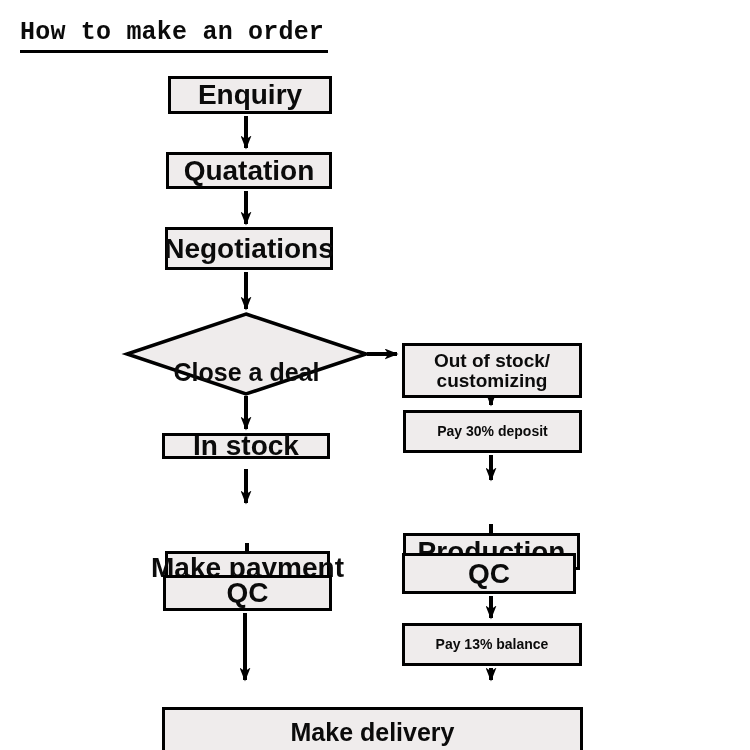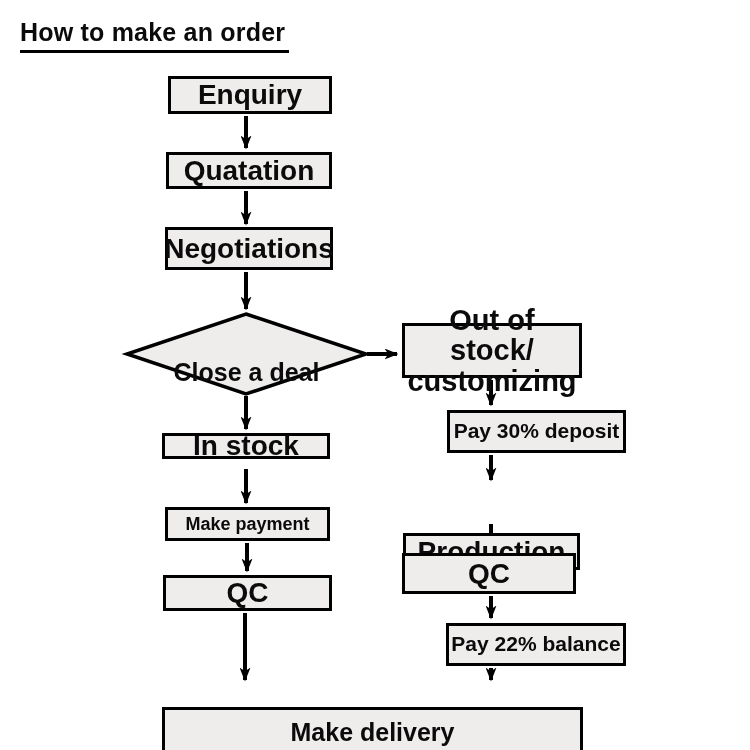--- a/index.html
+++ b/index.html
@@ -17,34 +17,35 @@
     color:var(--text);
     overflow:hidden;
   }
   #page-title{
     position:absolute;left:20px;top:18px;
     font-size:25px;font-weight:bold;
     border-bottom:3px solid var(--line);
     padding:0 4px 3px 0;
     letter-spacing:0.2px;
     white-space:nowrap;
+    font-family:Liberation Mono, monospace;
   }
   svg.layer{position:absolute;left:0;top:0;width:750px;height:750px;}
   .node{
     position:absolute;box-sizing:border-box;
     border:3px solid var(--line);
     background:var(--box-fill);
     display:flex;align-items:center;justify-content:center;
     font-weight:bold;text-align:center;
     line-height:1.05;
     white-space:nowrap;
   }
   .fs24{font-size:28px;}
-  .fs22{font-size:18px;}
-  .fs21{font-size:21px;margin-left:44px;}
+  .fs22{font-size:28px;margin-top:44px;}
+  .fs21{font-size:14px;}
   .fs25{font-size:25px;}
   #node-enquiry      {left:168px;top:76px; width:164px;height:38px;}
   #node-quatation    {left:166px;top:152px;width:166px;height:37px;text-align:right;}
   #node-negotiations {left:165px;top:227px;width:168px;height:43px;}
   #node-in-stock     {left:162px;top:433px;width:168px;height:26px;}
   #node-make-payment {left:165px;top:507px;width:165px;height:34px;}
   #node-qc-left      {left:163px;top:575px;width:169px;height:36px;}
   #node-out-of-stock {left:402px;top:323px;width:180px;height:55px;white-space:normal;}
   #node-pay-deposit  {left:403px;top:410px;width:179px;height:43px;}
   #node-production   {left:403px;top:485px;width:177px;height:37px;margin-top:48px;}
@@ -93,26 +94,26 @@
   <div class="node fs24" id="node-enquiry">Enquiry</div>
   <div class="node fs24" id="node-quatation">Quatation</div>
   <div class="node fs24" id="node-negotiations">Negotiations</div>
 
   <div id="diamond-label">Close a deal</div>
 
   <div class="node fs24" id="node-in-stock">In stock</div>
   <div class="node fs22" id="node-make-payment">Make payment</div>
   <div class="node fs24" id="node-qc-left">QC</div>
 
-  <div class="node" id="node-out-of-stock" style="font-size:29px;">
+  <div class="node" id="node-out-of-stock" style="font-size:19px;margin-top:20px;">
     <div>
       <div>Out of stock/</div>
       <div>customizing</div>
     </div>
   </div>
 
   <div class="node fs21" id="node-pay-deposit">Pay 30% deposit</div>
   <div class="node fs24" id="node-production">Production</div>
   <div class="node fs24" id="node-qc-right">QC</div>
-  <div class="node fs21" id="node-pay-balance">Pay 22% balance</div>
+  <div class="node fs21" id="node-pay-balance">Pay 13% balance</div>
   <div class="node fs25" id="node-make-delivery">Make delivery</div>
 
 </div>
 
 </body></html>

